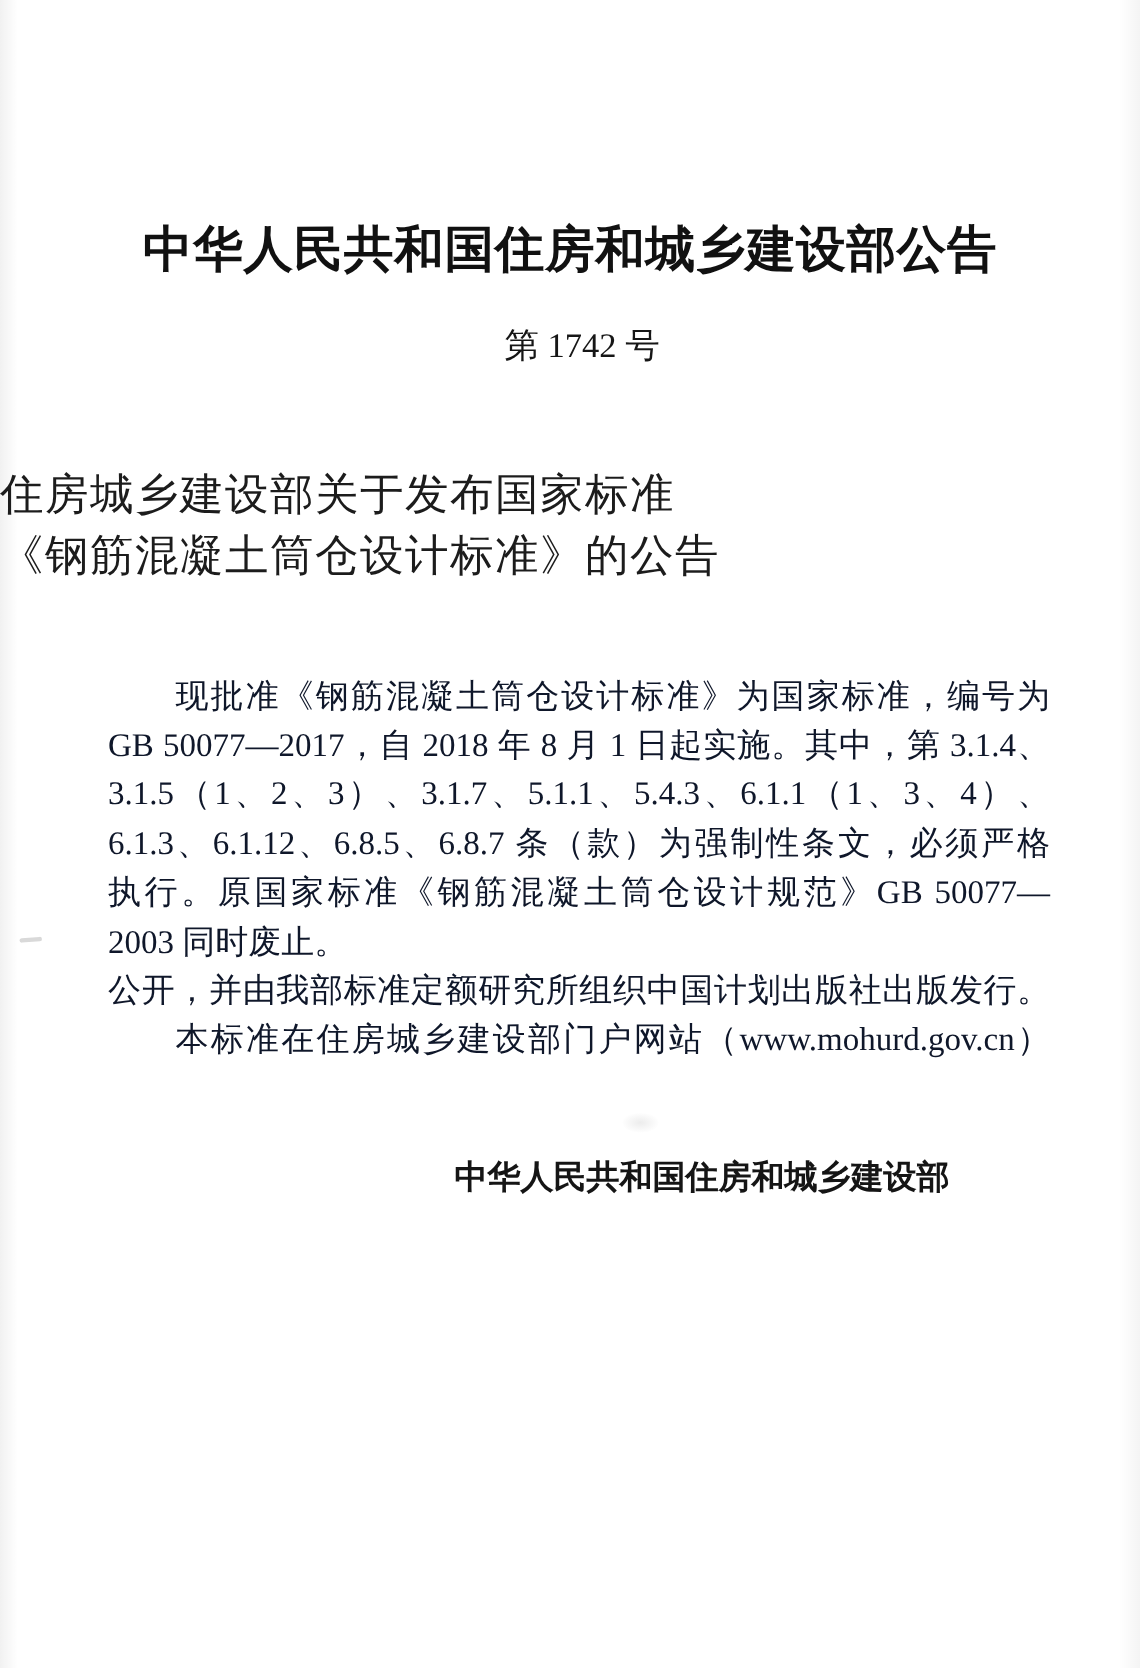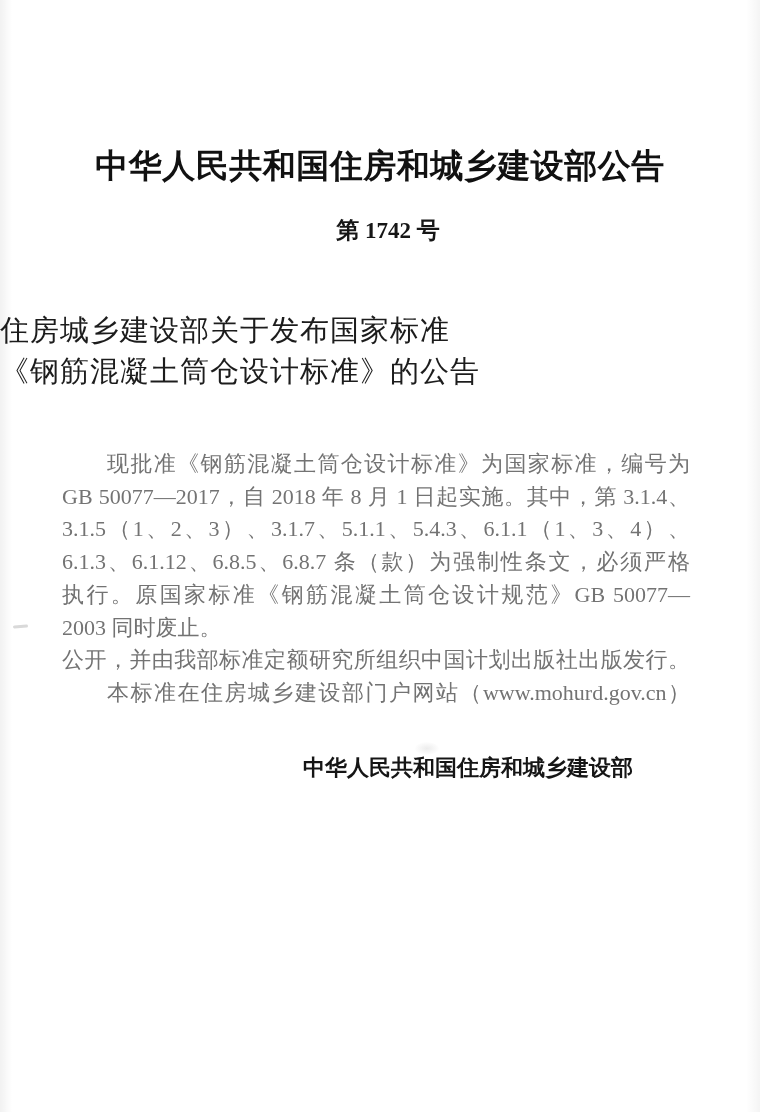--- a/index.html
+++ b/index.html
@@ -32,53 +32,53 @@
     font-family:"Liberation Sans","DejaVu Sans",sans-serif;
     font-weight:700;
     font-size:33px;
     line-height:38px;
     letter-spacing:0.5px;
     color:#111;
   }
   .doc-number{
     position:absolute;left:0;right:0;top:217px;
     text-align:center;
-    font-weight:700;
+    font-weight:400;
     font-size:23px;
     line-height:28px;
     color:#161616;
     margin-left:16px;
   }
   .subtitle{
     position:absolute;left:0;right:0;top:310px;
     text-align:left;
     font-size:29px;
     line-height:41px;
     letter-spacing:1px;
     color:#1c1c1c;
   }
   .body-text{
-    position:absolute;left:62px;top:448px;width:628px;
+    position:absolute;left:72px;top:448px;width:628px;
     font-size:22px;
     line-height:32.7px;
-    color:#737373;
+    color:#0f172a;
   }
   .body-text .line{
     text-align:justify;
     text-align-last:justify;
     text-justify:inter-character;
     white-space:nowrap;
   }
   .body-text .line.indent{text-indent:45px;}
   .body-text .line.short{
     text-align:center;
     text-align-last:left;
   }
   .sign-block{
-    position:absolute;right:127px;top:751px;
+    position:absolute;right:127px;top:768px;
     text-align:right;
     font-weight:700;
     font-size:22px;
     line-height:33px;
     color:#151515;
   }
   .sign-block .date{
     word-spacing:-2px;
     letter-spacing:0.5px;
   }

